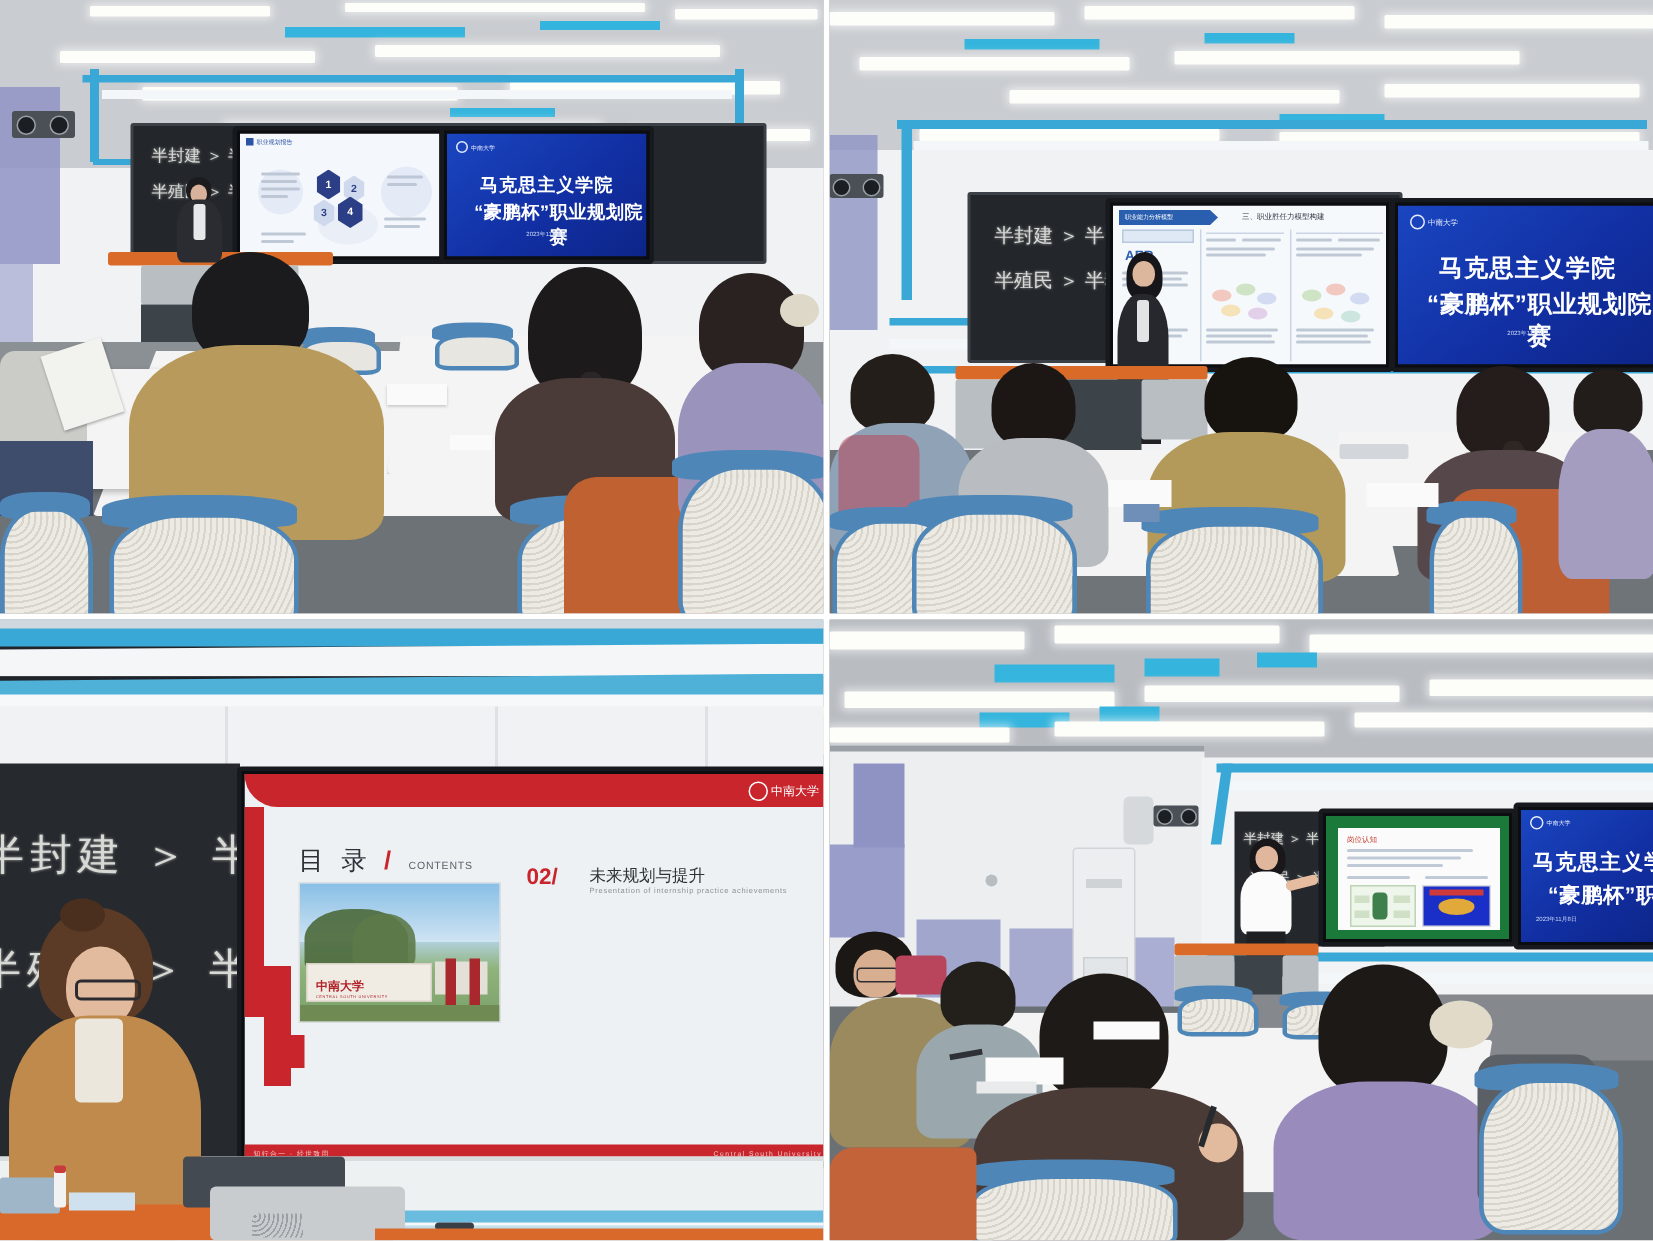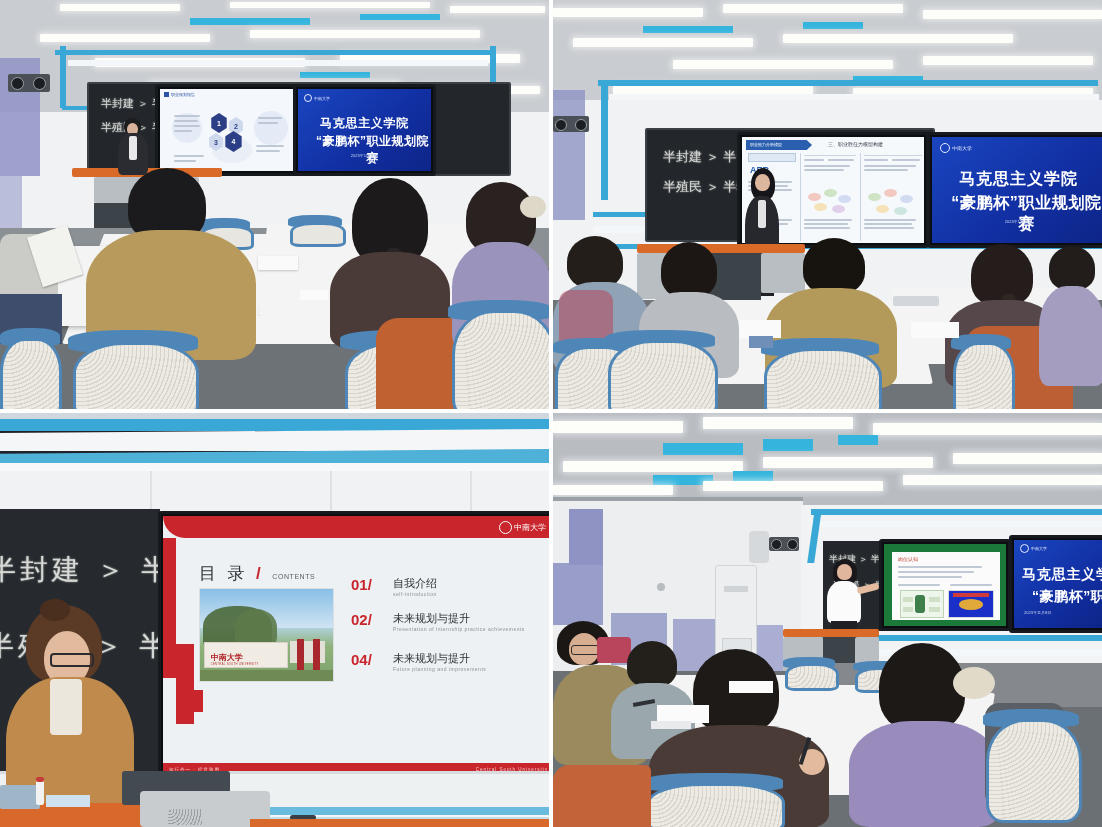--- a/index.html
+++ b/index.html
@@ -491,34 +491,24 @@
               <div class="bldg"></div>
               <div class="wallgate"></div>
               <div class="pillarA"></div>
               <div class="pillarB"></div>
               <div class="gatename" style="font-size:8px;">中南大学</div>
               <div class="gateen" style="font-size:2.6px;letter-spacing:.16em;">CENTRAL SOUTH UNIVERSITY</div>
               <div class="ground"></div>
             </div>
 
             <div class="sc-list" style="left:188px;top:60px;width:190px;">
-              <div class="sc-item" style="height:31px;">
-                <span class="sc-num" style="font-size:15px;">01/</span>
-                <span class="sc-cn" style="left:42px;top:0;font-size:11px;">自我介绍</span>
-                <span class="sc-en" style="left:42px;top:15px;font-size:5px;">self-introduction</span>
-              </div>
               <div class="sc-item" style="height:34px;">
                 <span class="sc-num" style="font-size:15px;">02/</span>
                 <span class="sc-cn" style="left:42px;top:0;font-size:11px;">未来规划与提升</span>
                 <span class="sc-en" style="left:42px;top:15px;font-size:5px;width:150px;white-space:normal;line-height:1.5;">Presentation of internship practice achievements</span>
-              </div>
-              <div class="sc-item" style="height:31px;margin-top:6px;">
-                <span class="sc-num" style="font-size:15px;">04/</span>
-                <span class="sc-cn" style="left:42px;top:0;font-size:11px;">未来规划与提升</span>
-                <span class="sc-en" style="left:42px;top:15px;font-size:5px;">Future planning and improvements</span>
               </div>
             </div>
 
             <div class="sc-footer" style="height:11px;">
               <span style="font-size:4.5px;">Central South University</span>
               <span class="sc-footerL" style="font-size:4.5px;">知行合一 · 经世致用</span>
             </div>
           </div>
         </div>
       </div>

